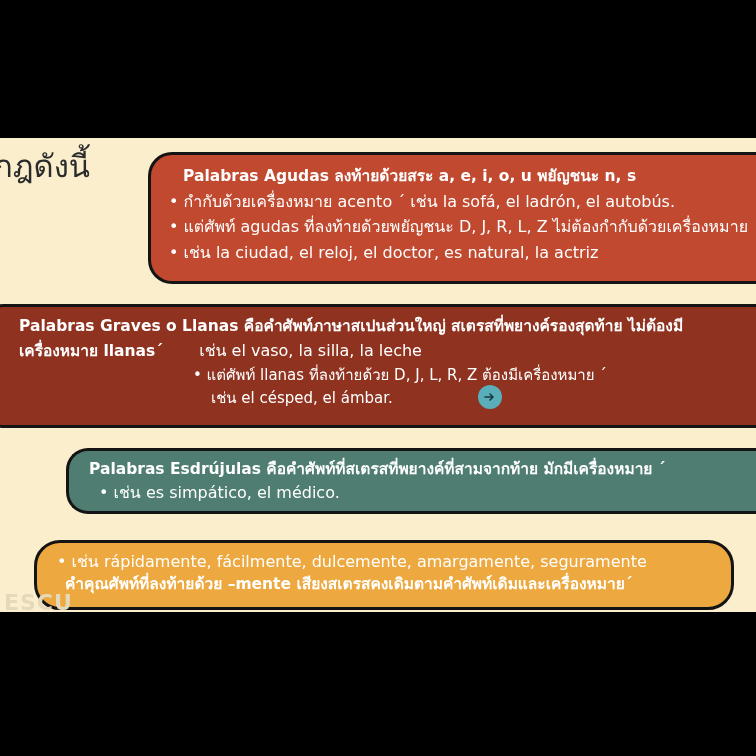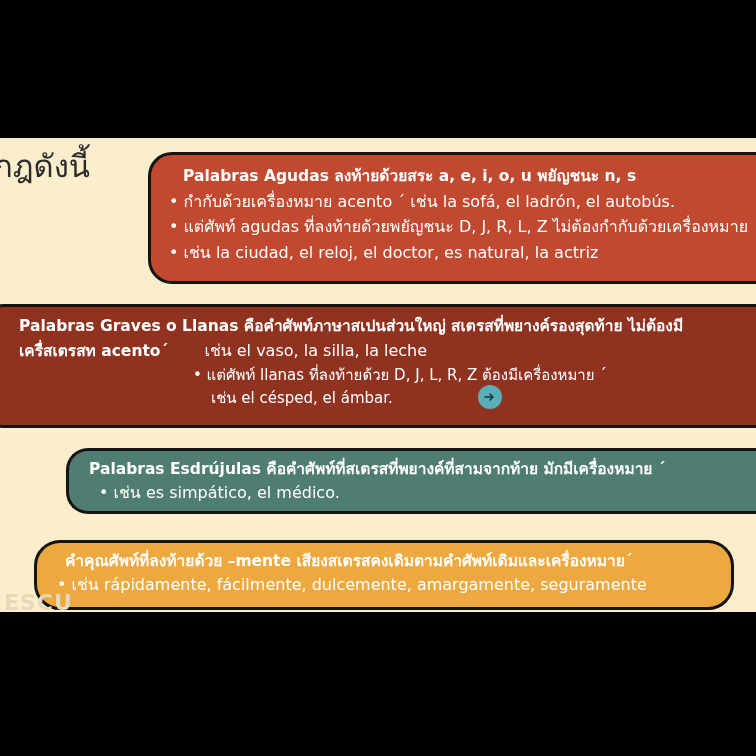--- a/index.html
+++ b/index.html
@@ -182,36 +182,36 @@
     <div class="card" id="card-agudas">
       <div class="line hdr">Palabras Agudas ลงท้ายด้วยสระ a, e, i, o, u พยัญชนะ n, s</div>
       <div class="line bul">• กำกับด้วยเครื่องหมาย acento ´ เช่น la sofá, el ladrón, el autobús.</div>
       <div class="line bul">• แต่ศัพท์ agudas ที่ลงท้ายด้วยพยัญชนะ D, J, R, L, Z ไม่ต้องกำกับด้วยเครื่องหมาย</div>
       <div class="line bul">• เช่น la ciudad, el reloj,  el doctor, es natural, la actriz</div>
     </div>
 
     <div class="card" id="card-graves">
       <div class="line hdr l1">Palabras Graves o Llanas คือคำศัพท์ภาษาสเปนส่วนใหญ่ สเตรสที่พยางค์รองสุดท้าย ไม่ต้องมี</div>
       <div class="line l2">
-        <span class="hdr">เครื่สเตรสท acento´</span>
+        <span class="hdr">เครื่องหมาย llanas´</span>
         <span class="sp"></span>
         <span class="bul">เช่น el vaso, la silla, la leche</span>
       </div>
       <div class="line bul l3">• แต่ศัพท์ llanas ที่ลงท้ายด้วย D, J, L, R, Z ต้องมีเครื่องหมาย ´</div>
       <div class="line bul l4">เช่น el césped, el ámbar.</div>
     </div>
 
     <div class="card" id="card-esdrujulas">
       <div class="line hdr">Palabras Esdrújulas คือคำศัพท์ที่สเตรสที่พยางค์ที่สามจากท้าย มักมีเครื่องหมาย ´</div>
       <div class="line bul">• เช่น es simpático, el médico.</div>
     </div>
 
     <div class="card" id="card-mente">
+      <div class="line bul">• เช่น rápidamente, fácilmente, dulcemente, amargamente, seguramente</div>
       <div class="line hdr">คำคุณศัพท์ที่ลงท้ายด้วย –mente เสียงสเตรสคงเดิมตามคำศัพท์เดิมและเครื่องหมาย´</div>
-      <div class="line bul">• เช่น rápidamente, fácilmente, dulcemente, amargamente, seguramente</div>
     </div>
 
     <div id="cursor">
       <svg width="14" height="14" viewBox="0 0 14 14">
         <path d="M2 7 H10 M7 4 L10 7 L7 10" stroke="#0d3b42" stroke-width="1.6" fill="none" stroke-linecap="round" stroke-linejoin="round"></path>
       </svg>
     </div>
 
   </div>
 

